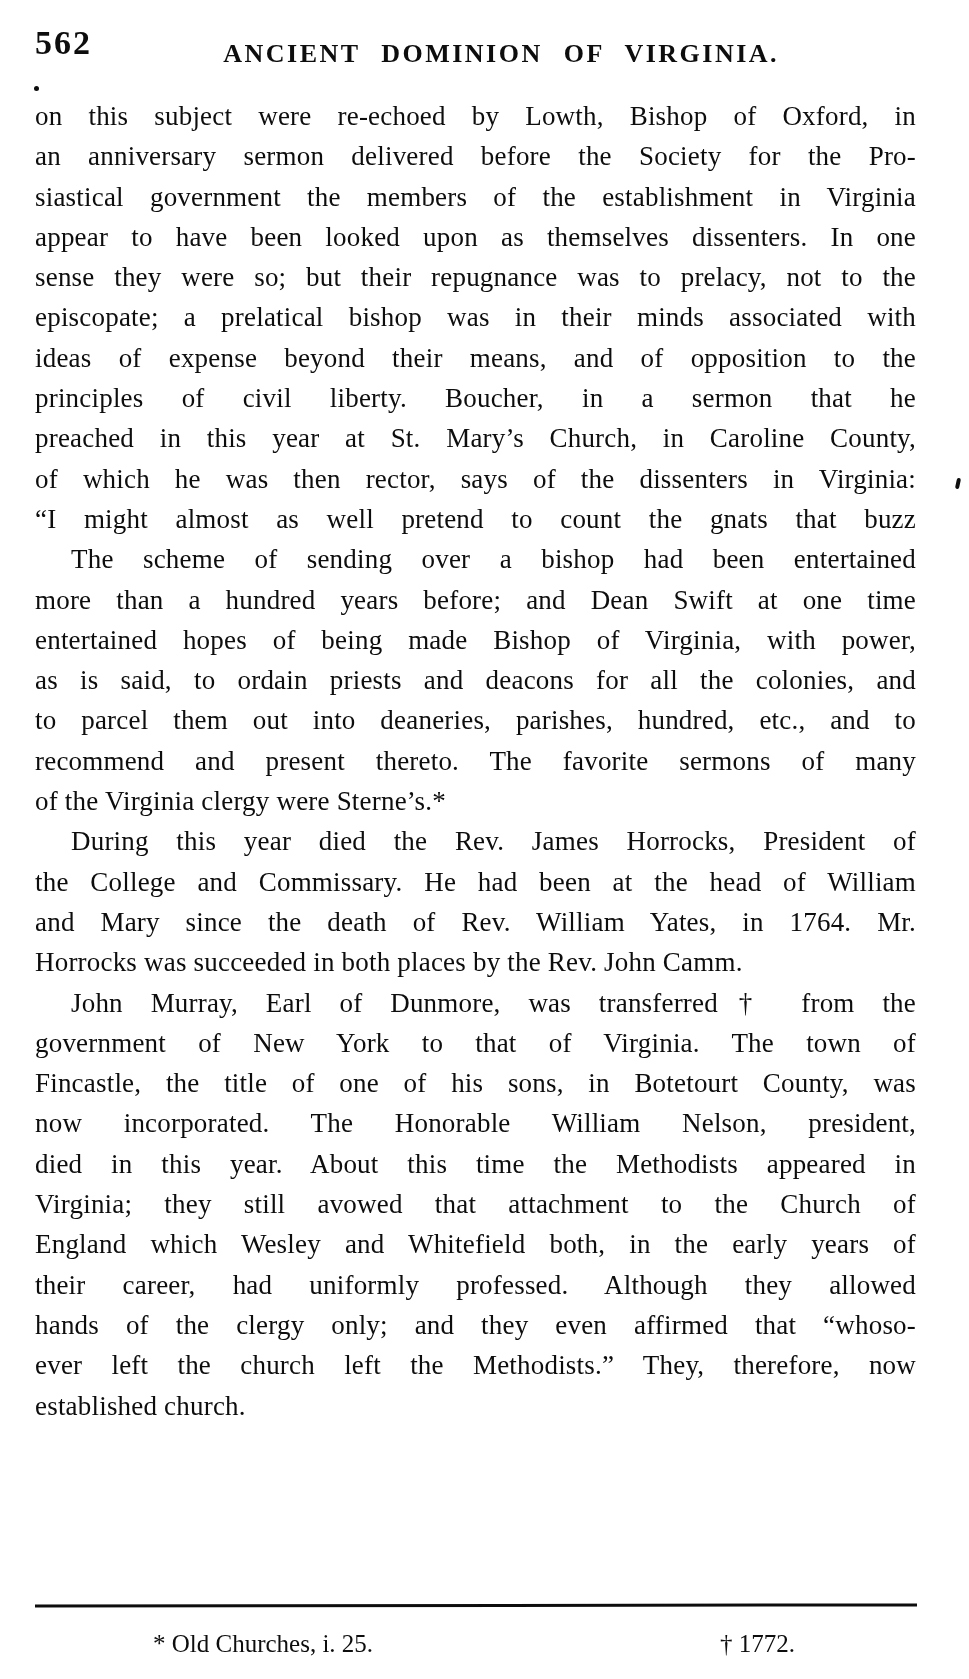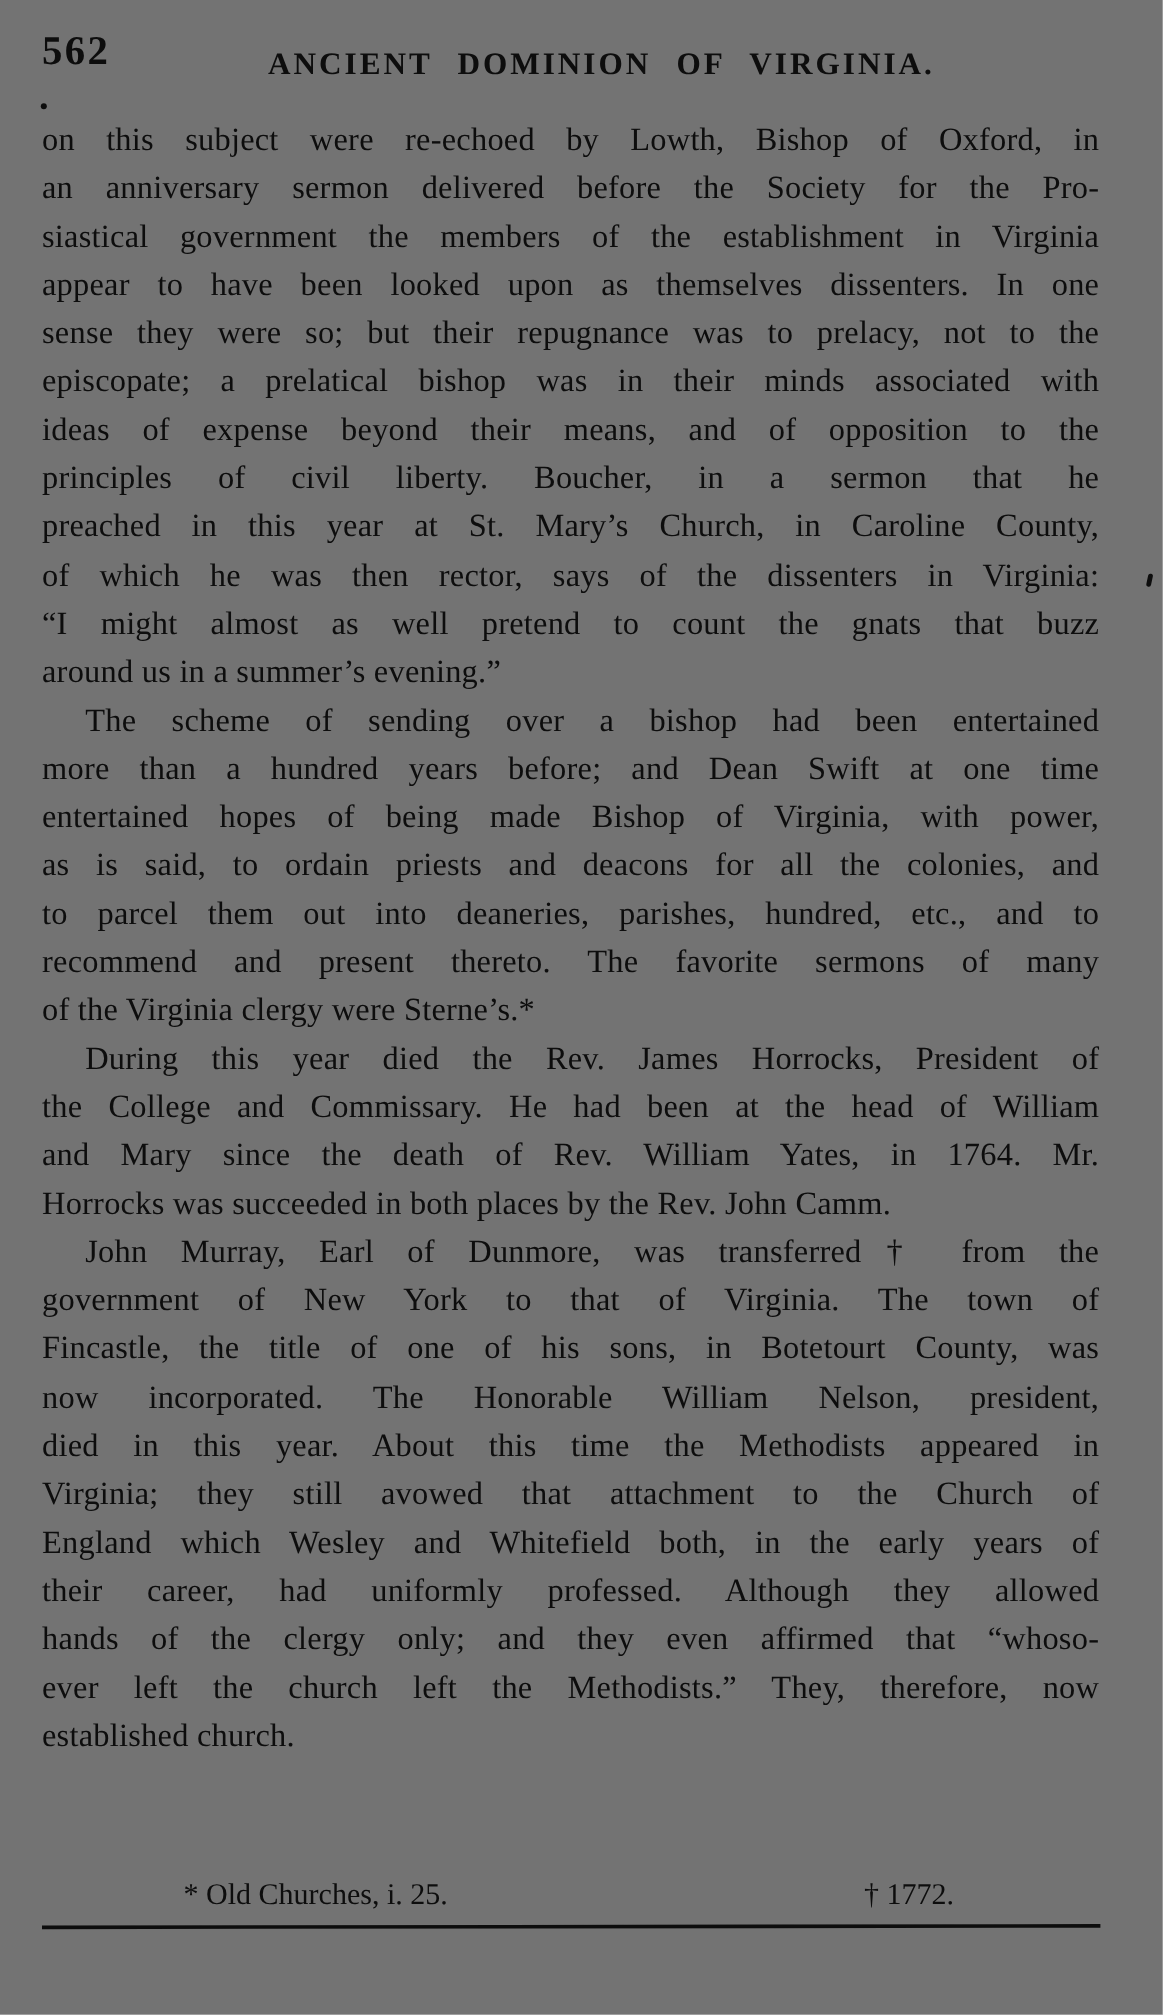--- a/index.html
+++ b/index.html
@@ -4,21 +4,21 @@
 <style>
   html, body {
     margin: 0;
     padding: 0;
     background: #e8e8e8;
   }
   .page {
     position: relative;
     width: 969px;
     height: 1679px;
-    background: #737373;
+    background: #ffffff;
     overflow: hidden;
     font-family: "Liberation Serif", "DejaVu Serif", serif;
     color: #0d0d0d;
   }
   
   .running-head {
     position: absolute;
     top: 26px;
     left: 0;
     width: 100%;
@@ -74,21 +74,21 @@
     position: absolute;
     top: 1604px;
     left: 35px;
     width: 882px;
     height: 3px;
     background: #0d0d0d;
     transform: rotate(-0.08deg);
   }
   .footnotes {
     position: absolute;
-    top: 1560px;
+    top: 1624px;
     left: 35px;
     width: 882px;
     height: 40px;
     font-size: 25px;
     line-height: 40px;
   }
   .footnote-left  { position: absolute; left: 118px; top: 0; }
   .footnote-right { position: absolute; left: 685px; top: 0; }
   
   .speck-1 {
@@ -127,21 +127,20 @@
         <div class="line">an anniversary sermon delivered before the Society for the Pro-</div>
         <div class="line">siastical government the members of the establishment in Virginia</div>
         <div class="line">appear to have been looked upon as themselves dissenters.  In one</div>
         <div class="line">sense they were so; but their repugnance was to prelacy, not to the</div>
         <div class="line">episcopate; a prelatical bishop was in their minds associated with</div>
         <div class="line">ideas of expense beyond their means, and of opposition to the</div>
         <div class="line">principles of civil liberty.  Boucher, in a sermon that he</div>
         <div class="line">preached in this year at St. Mary’s Church, in Caroline County,</div>
         <div class="line">of which he was then rector, says of the dissenters in Virginia:</div>
         <div class="line">“I might almost as well pretend to count the gnats that buzz</div>
-        <div class="line last">around us in a summer’s evening.”</div>
       </div>
       <div class="paragraph indent">
         <div class="line">The scheme of sending over a bishop had been entertained</div>
         <div class="line">more than a hundred years before; and Dean Swift at one time</div>
         <div class="line">entertained hopes of being made Bishop of Virginia, with power,</div>
         <div class="line">as is said, to ordain priests and deacons for all the colonies, and</div>
         <div class="line">to parcel them out into deaneries, parishes, hundred, etc., and to</div>
         <div class="line">recommend and present thereto.  The favorite sermons of many</div>
         <div class="line last">of the Virginia clergy were Sterne’s.*</div>
       </div>

